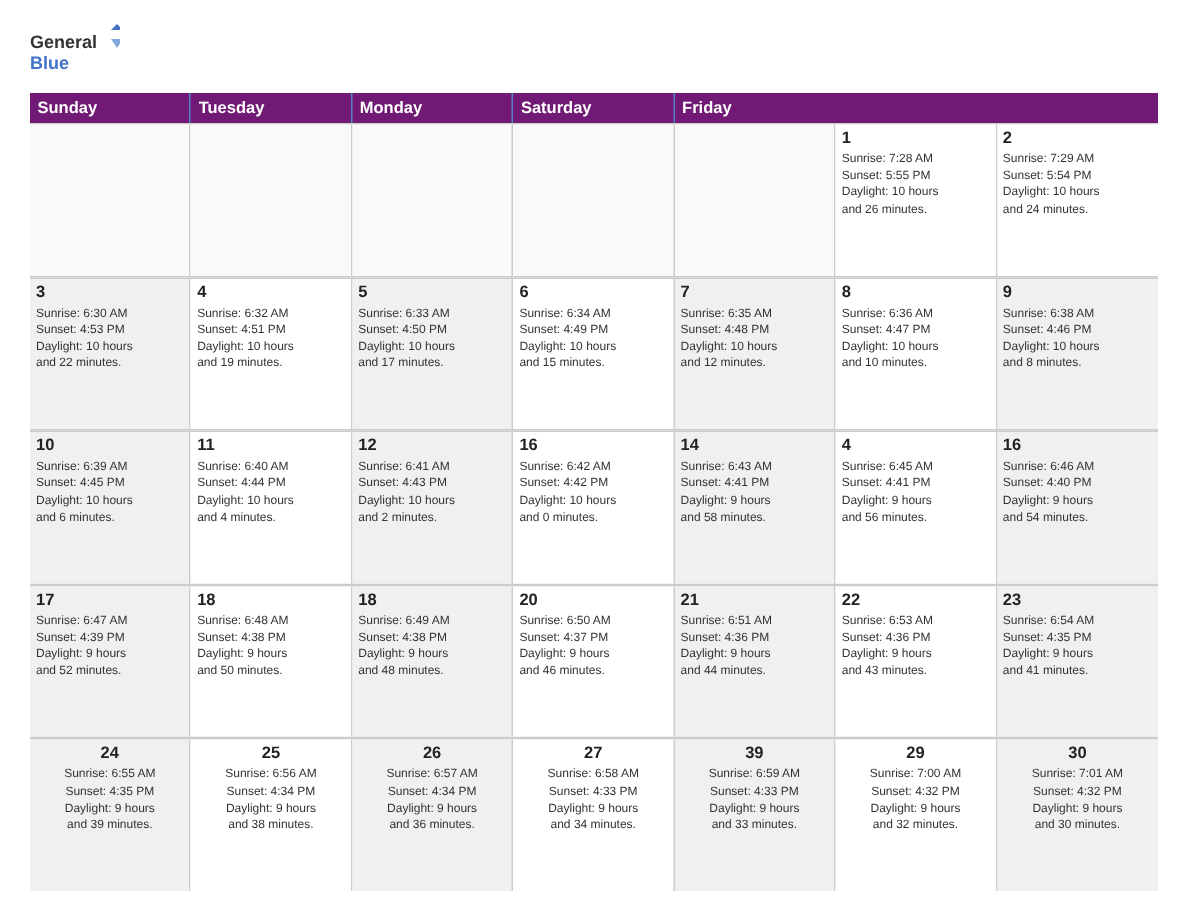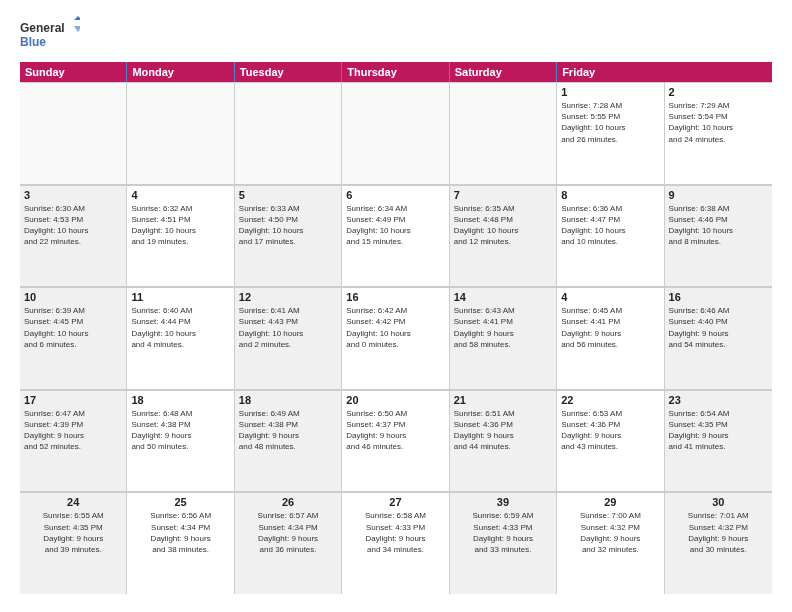--- a/index.html
+++ b/index.html
@@ -43,21 +43,21 @@
       margin-top: 2px;
     }
     .calendar {
       flex: 1;
       display: flex;
       flex-direction: column;
     }
     .cal-header {
       display: grid;
       grid-template-columns: repeat(7, 1fr);
-      background: #be185d;
+      background: #701a75;
     }
     .cal-header-cell {
       color: #fff;
       font-size: 11px;
       font-weight: bold;
       padding: 4px 5px;
       text-align: left;
       border-right: 1px solid #5580cc;
     }
     .cal-header-cell:last-child { border-right: none; }
@@ -116,23 +116,22 @@
 </div>
     <div class="title-block">
       <div class="main-title"></div>
       <div class="subtitle"></div>
     </div>
   </div>
 
   <div class="calendar">
     <div class="cal-header">
     <div class="cal-header-cell">Sunday</div>
+        <div class="cal-header-cell">Tuesday</div>
         <div class="cal-header-cell">Monday</div>
-        <div class="cal-header-cell">Tuesday</div>
-        <div class="cal-header-cell">Thursday</div>
         <div class="cal-header-cell">Saturday</div>
         <div class="cal-header-cell">Friday</div>
       </div>
     <div class="cal-body">
     <div class="cal-row border-top">
           <div class="cal-cell empty"></div>
           <div class="cal-cell empty"></div>
           <div class="cal-cell empty"></div>
           <div class="cal-cell empty"></div>
           <div class="cal-cell empty"></div>

